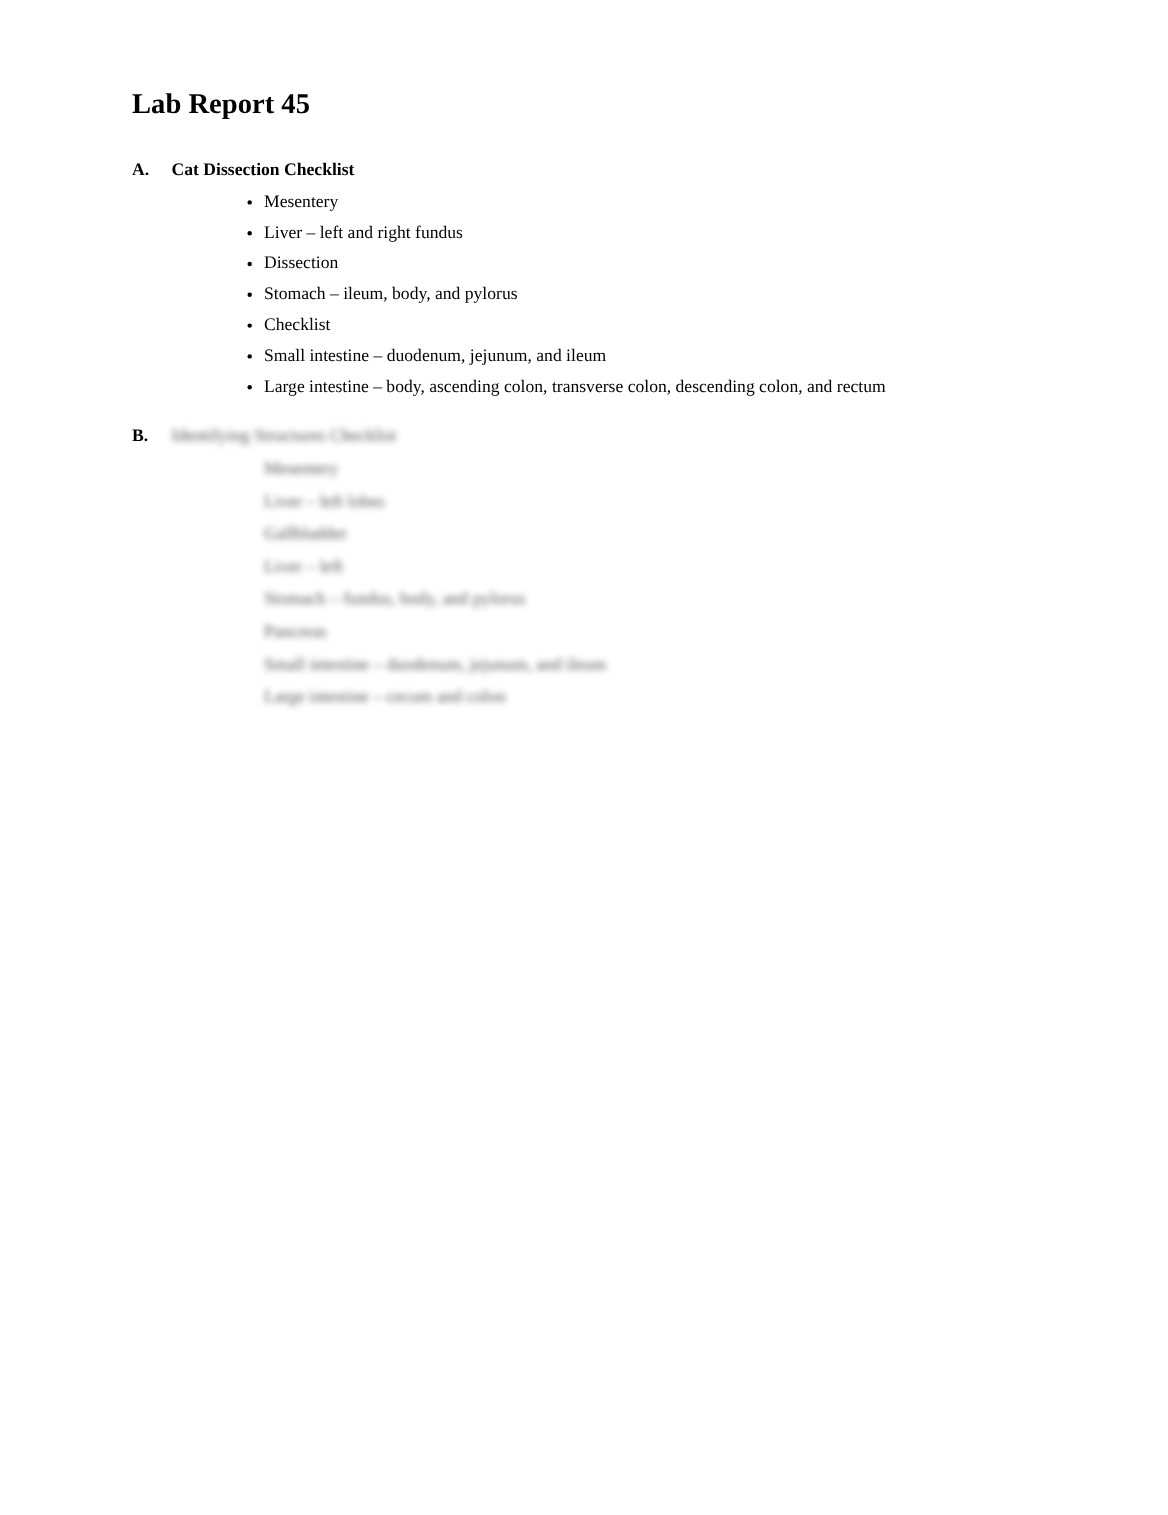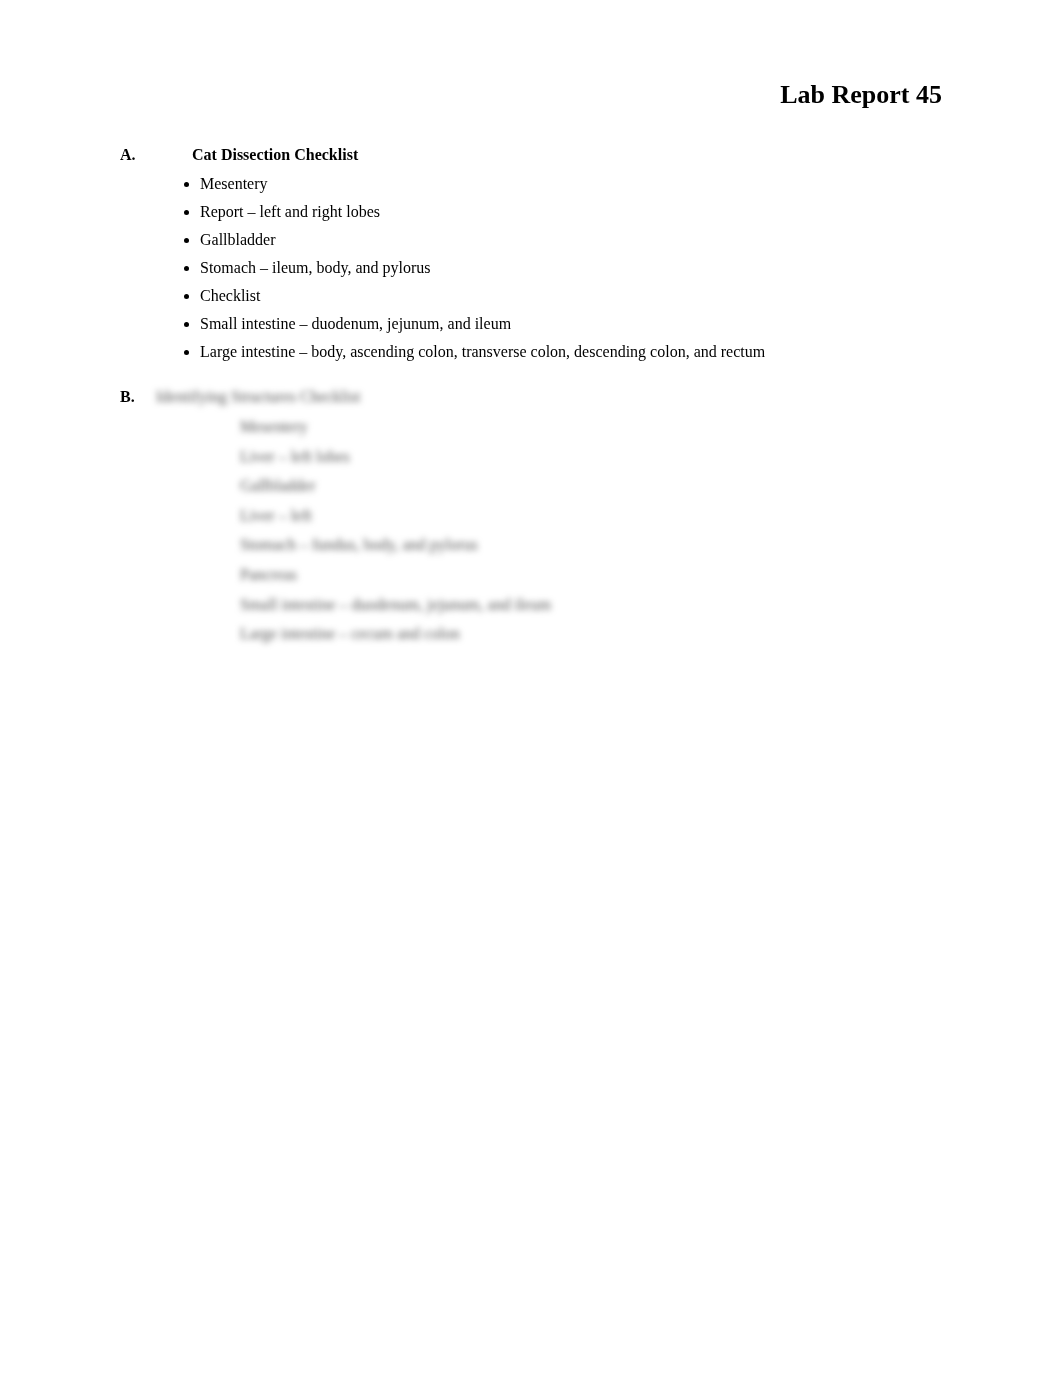--- a/index.html
+++ b/index.html
@@ -12,21 +12,21 @@
       background: #ffffff;
       font-family: 'Times New Roman', Times, serif;
       font-size: 16px;
       color: #000000;
       width: 1062px;
       min-height: 1377px;
       padding: 80px 120px;
     }
 
     .page-title {
-      text-align: right;
+      text-align: left;
       font-size: 26px;
       font-weight: bold;
       margin-bottom: 36px;
     }
 
     .section {
       margin-bottom: 24px;
     }
 
     .section-header {
@@ -37,26 +37,25 @@
       gap: 8px;
     }
 
     .section-label {
       font-weight: bold;
       min-width: 28px;
     }
 
     .section-title {
       font-weight: bold;
-      margin-left: 36px;
     }
 
     .bullet-list {
       list-style: disc;
-      margin-left: 80px;
+      margin-left: 120px;
       margin-top: 4px;
     }
 
     .bullet-list li {
       margin-bottom: 4px;
       line-height: 1.5;
     }
 
     .section-b-header {
       display: flex;
@@ -87,22 +86,22 @@
 
 <div class="page-title">Lab Report 45</div>
 
 <div class="section">
   <div class="section-header">
     <span class="section-label">A.</span>
     <span class="section-title">Cat Dissection Checklist</span>
   </div>
   <ul class="bullet-list">
     <li>Mesentery</li>
-    <li>Report – left and right lobes</li>
-    <li>Gallbladder</li>
+    <li>Liver – left and right fundus</li>
+    <li>Dissection</li>
     <li>Stomach – ileum, body, and pylorus</li>
     <li>Checklist</li>
     <li>Small intestine – duodenum, jejunum, and ileum</li>
     <li>Large intestine – body, ascending colon, transverse colon, descending colon, and rectum</li>
   </ul>
 </div>
 
 <div class="section">
   <div class="section-b-header">
     <span class="section-label">B.</span>

